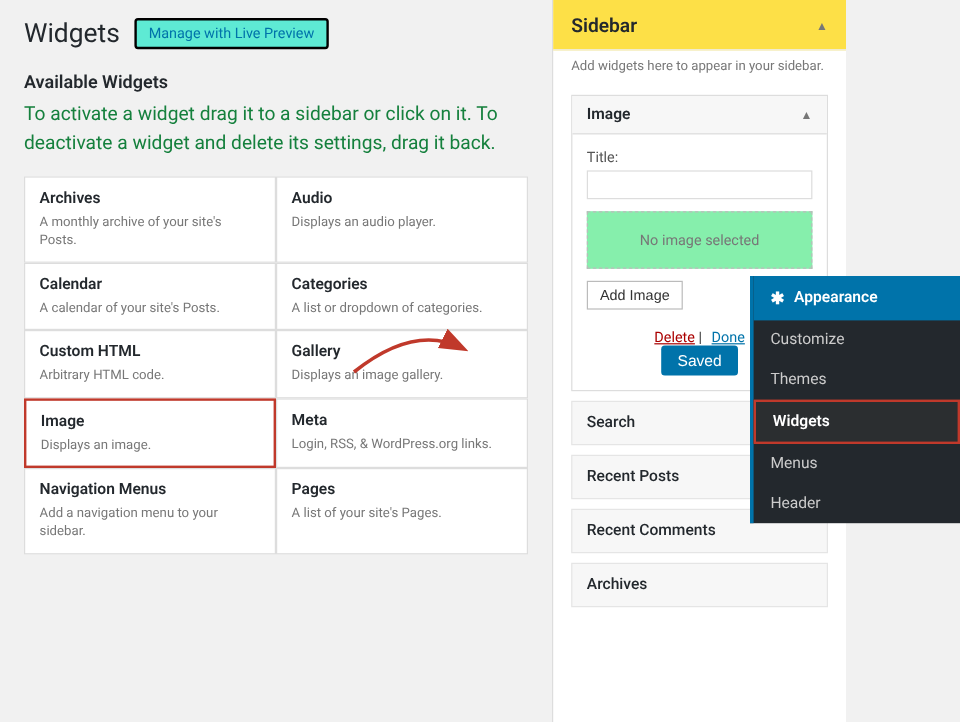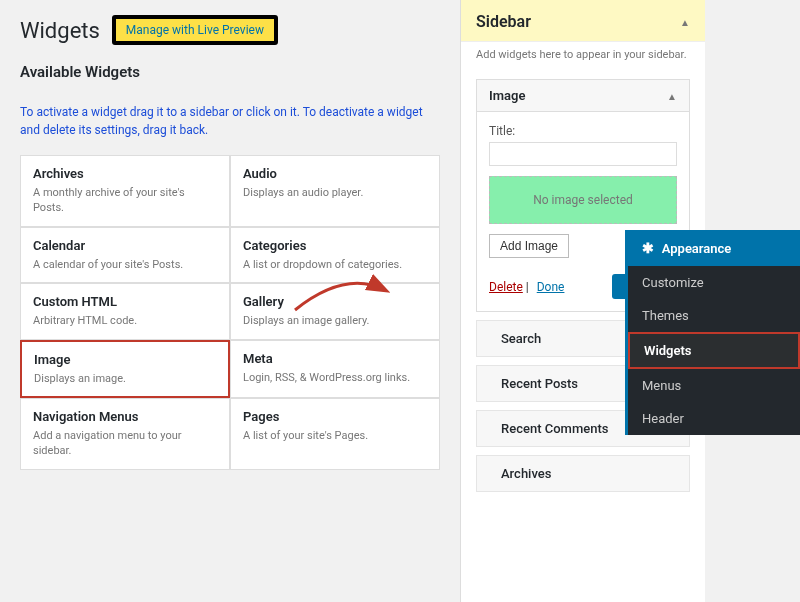--- a/index.html
+++ b/index.html
@@ -35,40 +35,40 @@
       margin-bottom: 18px;
     }
 
     .page-title {
       font-size: 22px;
       font-weight: 400;
       color: #23282d;
     }
 
     .live-preview-btn {
-      background: #fde047;
-      border: 4px solid #000000;
+      background: #5eead4;
+      border: 2px solid #000000;
       color: #0073aa;
       padding: 4px 10px;
       border-radius: 3px;
       font-size: 12px;
       cursor: pointer;
       text-decoration: none;
     }
 
     .available-widgets-title {
       font-size: 15px;
       font-weight: 600;
       color: #23282d;
-      margin-bottom: 22px;
+      margin-bottom: 6px;
     }
 
     .available-widgets-desc {
-      font-size: 12px;
-      color: #1d4ed8;
+      font-size: 16px;
+      color: #15803d;
       margin-bottom: 16px;
       line-height: 1.5;
     }
 
     .widget-grid {
       display: grid;
       grid-template-columns: 1fr 1fr;
       gap: 0;
     }
 
@@ -100,21 +100,21 @@
 
     
     .sidebar-panel {
       width: 245px;
       background: #fff;
       border-left: 1px solid #ddd;
       padding: 0;
     }
 
     .sidebar-panel-header {
-      background: #fef9c3;
+      background: #fde047;
       padding: 12px 15px 10px;
       border-bottom: 1px solid #eee;
       display: flex;
       justify-content: space-between;
       align-items: center;
     }
 
     .sidebar-panel-title {
       font-size: 16px;
       font-weight: 600;
@@ -188,20 +188,21 @@
       color: #333;
       margin-bottom: 10px;
       display: inline-block;
     }
 
     .widget-footer {
       display: flex;
       justify-content: space-between;
       align-items: center;
       padding-top: 6px;
+      flex-direction: column;
     }
 
     .widget-footer-links {
       font-size: 12px;
     }
 
     .widget-delete-link {
       color: #a00;
       text-decoration: underline;
       cursor: pointer;
@@ -222,21 +223,21 @@
       font-size: 13px;
       border-radius: 3px;
       cursor: pointer;
     }
 
     
     .sidebar-widget-item {
       border: 1px solid #e5e5e5;
       margin: 8px 15px;
       background: #f7f7f7;
-      padding: 10px 24px;
+      padding: 10px 12px;
       cursor: pointer;
     }
 
     .sidebar-widget-item-title {
       font-size: 13px;
       font-weight: 500;
       color: #23282d;
     }
 
     

